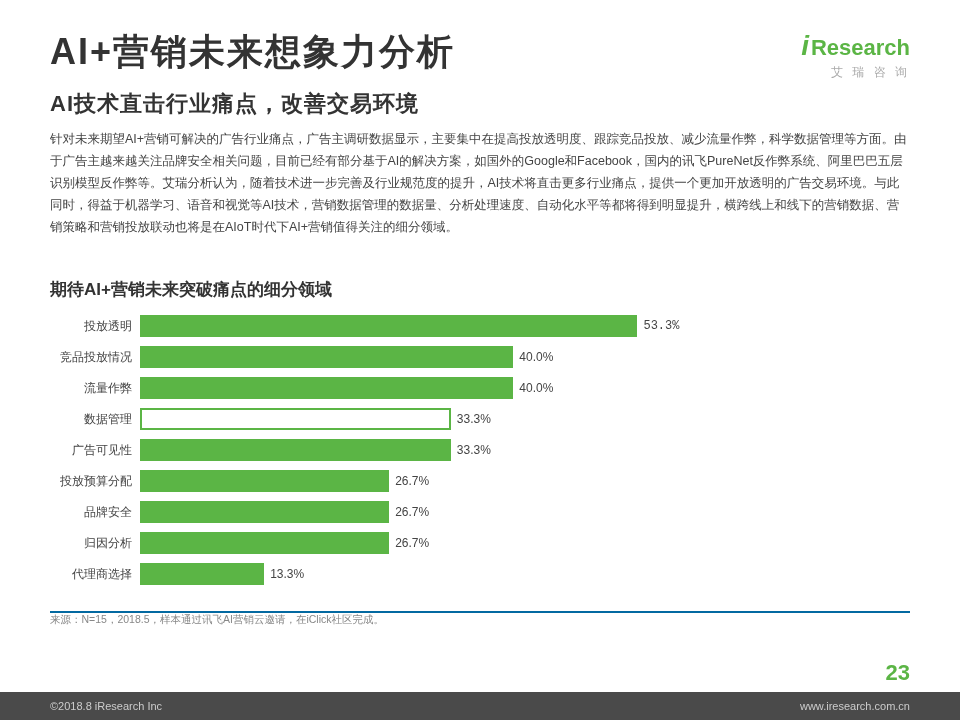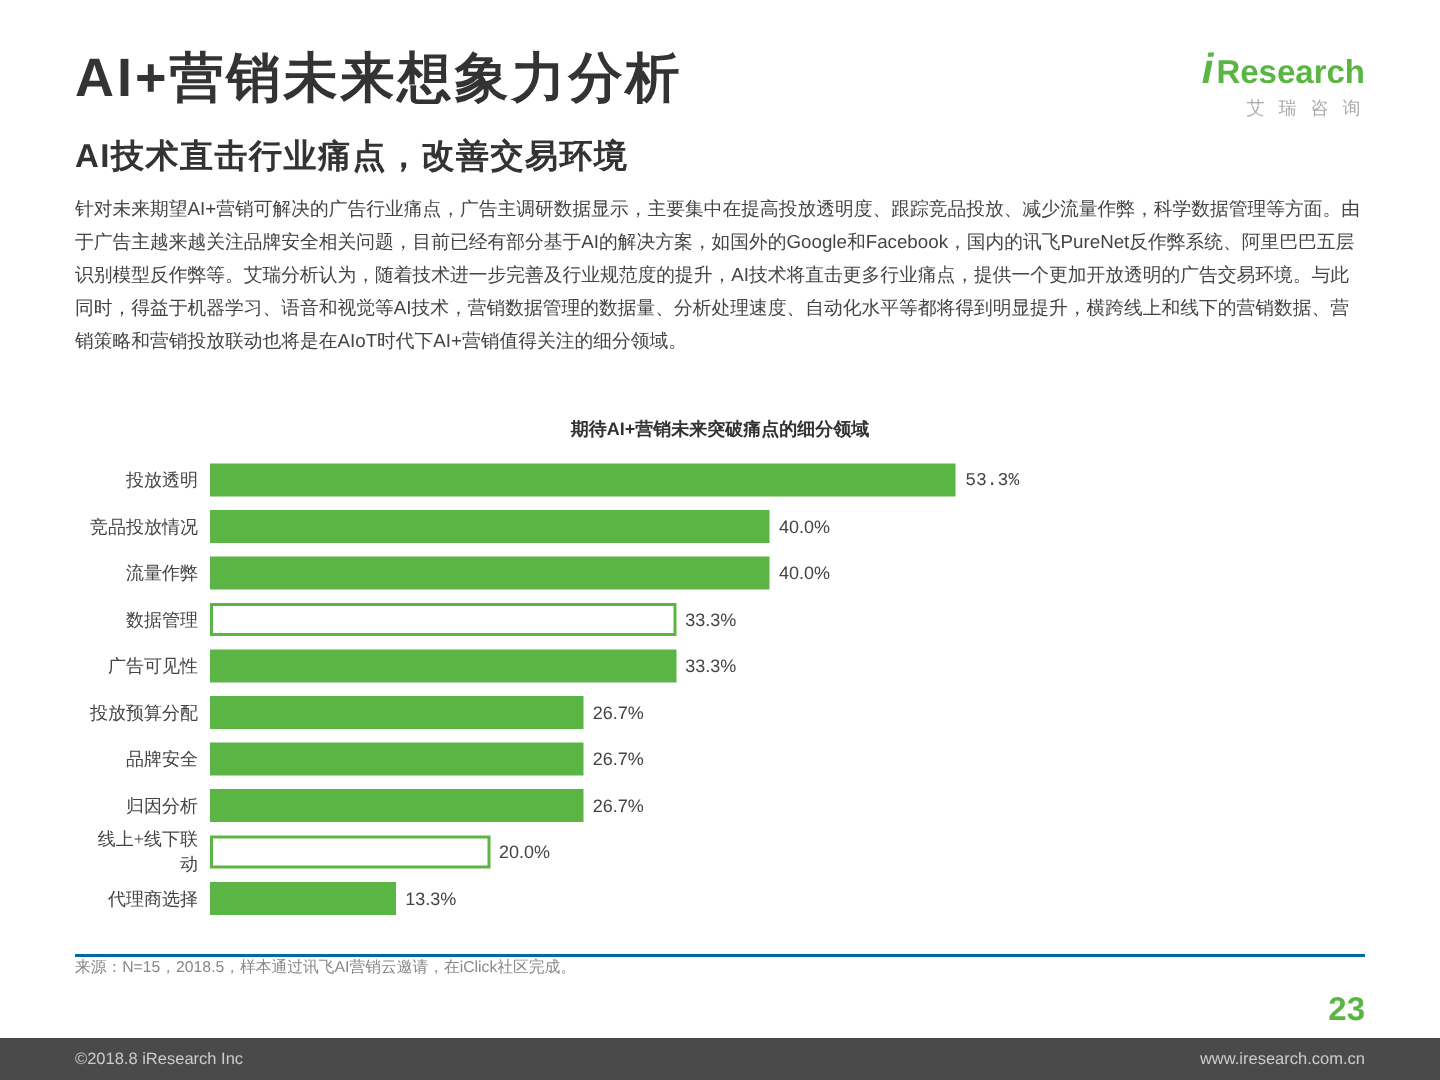--- a/index.html
+++ b/index.html
@@ -42,22 +42,21 @@
     .body-text {
       font-size: 12.5px;
       color: #444444;
       line-height: 1.75;
       margin-bottom: 14px;
     }
     .chart-section {
       background: #fff;
     }
     .chart-title {
-      text-align: center;
-      font-size: 12px;
+      font-size: 17px;
       font-weight: 700;
       color: #333333;
       margin-bottom: 12px;
       margin-top: 40px;
     }
     .chart-area {
       padding: 0 10px;
     }
     .bar-row {
       display: flex;
@@ -65,21 +64,20 @@
       margin-bottom: 5px;
       height: 26px;
     }
     .bar-label {
       width: 80px;
       font-size: 12px;
       color: #444444;
       text-align: right;
       padding-right: 8px;
       flex-shrink: 0;
-      font-family: Liberation Serif, serif;
     }
     .bar-container {
       flex: 1;
       height: 22px;
       position: relative;
       display: flex;
       align-items: center;
     }
     .bar-fill {
       height: 100%;
@@ -242,27 +240,20 @@
           </div>
         </div>
         <div class="bar-row">
           <div class="bar-label">归因分析</div>
           <div class="bar-container">
             <div class="bar-fill green" style="width: 249.2px;"></div>
             <div class="bar-value" style="--bar-width: 249.20000000000002px; left: 255.2px;">26.7%</div>
           </div>
         </div>
         <div class="bar-row">
-          <div class="bar-label">线上+线下联动</div>
-          <div class="bar-container">
-            <div class="bar-fill outlined" style="width: 186.667px;"></div>
-            <div class="bar-value" style="--bar-width: 186.66666666666666px; left: 192.667px;">20.0%</div>
-          </div>
-        </div>
-        <div class="bar-row">
           <div class="bar-label">代理商选择</div>
           <div class="bar-container">
             <div class="bar-fill green" style="width: 124.133px;"></div>
             <div class="bar-value" style="--bar-width: 124.13333333333334px; left: 130.133px;">13.3%</div>
           </div>
         </div>
       </div>
   </div>
 
   <div class="footer-source">来源：N=15，2018.5，样本通过讯飞AI营销云邀请，在iClick社区完成。</div>

